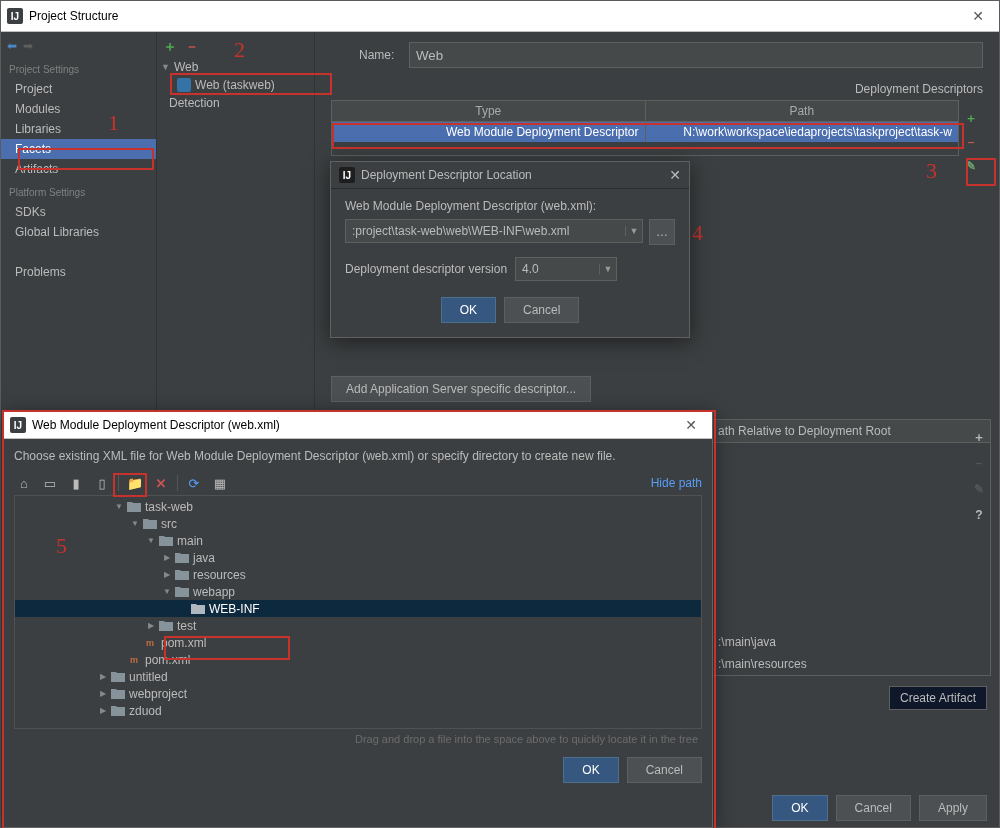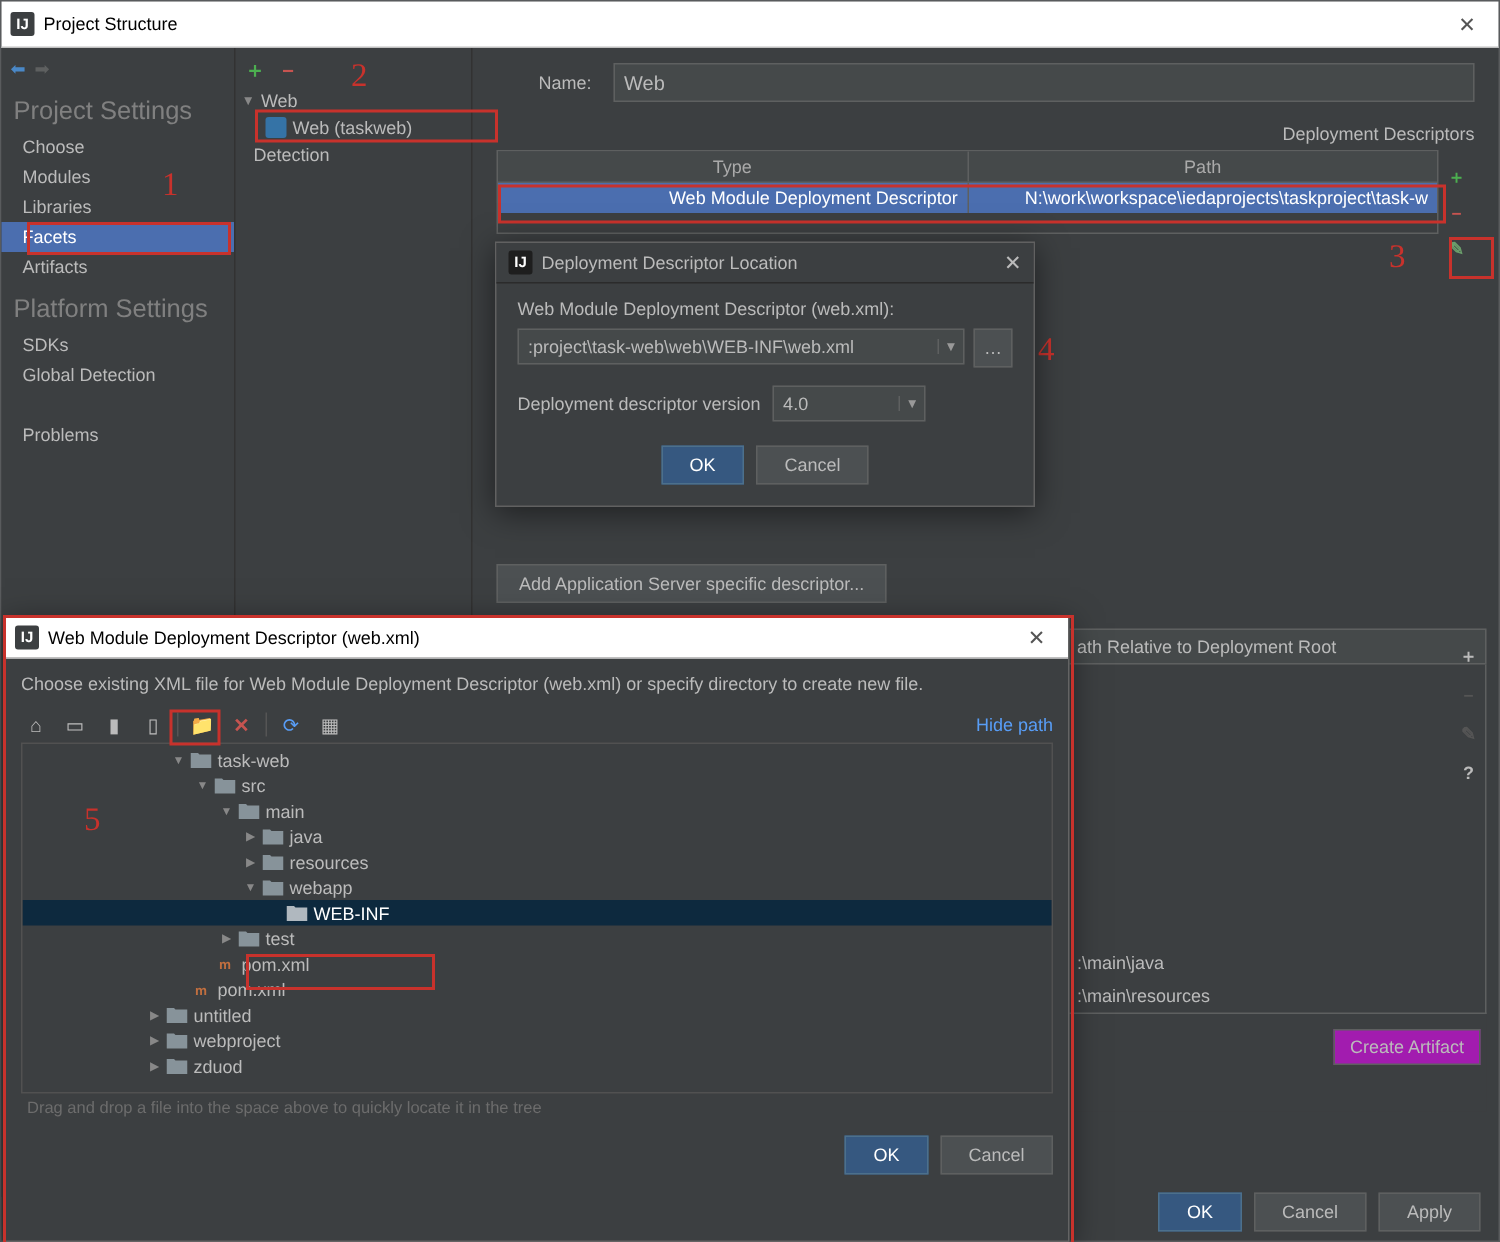--- a/index.html
+++ b/index.html
@@ -6,21 +6,21 @@
   body { width: 1000px; height: 828px; position: relative; overflow: hidden; }
   .main-win { position: absolute; left: 0; top: 0; width: 1000px; height: 828px; border: 1px solid #595b5d; box-sizing: border-box; background:#3c3f41;}
   .titlebar { height: 30px; display: flex; align-items: center; padding: 0 6px; background:#fff;border-bottom:1px solid #c0c0c0;}
   .ij-icon { width:16px;height:16px;background:#3c3f41;color:#fff;display:flex;align-items:center;justify-content:center;font-weight:bold;font-size:10px;border-radius:2px;}
   .ij-dark{background:#1e1e1e;}
   .title-text{margin-left:6px;flex:1;color:#000;}
   .winbtn{width:30px;text-align:center;color:#555;font-size:14px;}
   .content-row{display:flex;height:calc(100% - 60px);}
   .sidebar{width:158px;border-right:1px solid #323232;background:#3c3f41;padding-top:4px;box-sizing:border-box;}
   .side-arrows{display:flex;gap:6px;padding:3px 6px;color:#3a6ea5;}
-  .side-hdr{color:#808080;padding:8px 8px 4px 8px;font-size:17px;}
+  .side-hdr{color:#808080;padding:8px 8px 4px 8px;font-size:10px;}
   .side-item{padding:3px 14px;color:#bbbbbb;cursor:default;}
   .side-item.selected{background:#4b6eaf;color:#fff;}
   .tree-col{width:160px;border-right:1px solid #323232;padding-top:4px;box-sizing:border-box;}
   .treecol-tools{display:flex;gap:8px;padding:2px 6px;font-size:14px;font-weight:bold;}
   .plus{color:#4caf50;} .minus{color:#c75450;}
   .tree-node{display:flex;align-items:center;gap:4px;padding:2px 2px;}
   .tri{font-size:9px;color:#888;}
   .tree-sub{margin-left:18px;}
   .red-box{border:2px solid #c8322c;position:absolute;pointer-events:none;}
   .red-num{position:absolute;color:#c8322c;font-size:22px;font-family:"Times New Roman",serif;pointer-events:none;}
@@ -62,29 +62,29 @@
   .fd-link{color:#589df6;}
   .fd-path-row{display:flex;align-items:center;gap:4px;margin:4px 0 6px 0;}
   .fd-path{flex:1;background:#45494a;border:1px solid #5e6060;color:#bbb;padding:3px 6px;height:18px;}
   .fd-tree{background:#3c3f41;border:1px solid #515151;height:230px;overflow:hidden;padding-top:2px;}
   .ft-row{display:flex;align-items:center;gap:4px;color:#bbb;height:17px;padding-left:4px;}
   .ft-ind{display:inline-block;}
   .folder-ico{width:14px;height:12px;display:inline-flex;align-items:center;justify-content:center;}
   .folder-ico svg{width:14px;height:12px;}
   .tri2{font-size:8px;color:#888;width:8px;display:inline-block;text-align:center;}
   .ft-sel{background:#0d293e;color:#fff;width:100%;}
-  .fd-hint{text-align:left;color:#6c6c6c;padding:4px;font-size:11px;}
+  .fd-hint{text-align:right;color:#6c6c6c;padding:4px;font-size:11px;}
   .fd-buttons{display:flex;gap:8px;justify-content:flex-end;padding:8px 0;}
   .help{position:absolute;left:10px;bottom:6px;width:20px;height:20px;border-radius:10px;border:1px solid #5e6060;color:#bbb;display:flex;align-items:center;justify-content:center;}
   
   .src-frag{position:absolute;left:710px;top:418px;width:280px;height:322px;background:#3c3f41;}
   .src-head{background:#45494a;border:1px solid #5e6060;padding:4px 6px;color:#bbb;}
   .src-row{display:flex;padding:4px 6px;color:#bbb;}
   .src-row span{flex:1;}
-  .src-btn{background:#a21caf;border:1px solid #5e6060;color:#bbb;padding:4px 10px;}
+  .src-btn{background:#0f172a;border:1px solid #5e6060;color:#bbb;padding:4px 10px;}
   .src-tools{width:24px;position:absolute;right:0;top:8px;display:flex;flex-direction:column;align-items:center;gap:6px;}
   .src-tools .toolbtn{color:#bbb;}
   .edit-pencil{color:#6b9e6b;}
   .question{color:#4b8cd6;font-weight:bold;}
   
   .grid-wrap{display:flex;}
   .grid-inner{flex:1;}
   
   .add-app-btn{background:#4c5052;border:1px solid #5e6060;color:#bbb;padding:5px 14px;display:inline-block;}
 </style>
@@ -98,28 +98,28 @@
     <div class="winbtn">✕</div>
   </div>
   <div class="content-row">
 
     <div class="sidebar">
       <div class="side-arrows">
         <span style="color:#4a88c7">⬅</span>
         <span style="color:#5e6060">➡</span>
       </div>
       <div class="side-hdr">Project Settings</div>
-      <div class="side-item">Choose</div>
+      <div class="side-item">Project</div>
       <div class="side-item">Modules</div>
       <div class="side-item">Libraries</div>
       <div class="side-item selected">Facets</div>
       <div class="side-item">Artifacts</div>
       <div class="side-hdr">Platform Settings</div>
       <div class="side-item">SDKs</div>
-      <div class="side-item">Global Detection</div>
+      <div class="side-item">Global Libraries</div>
       <div style="height:20px"></div>
       <div class="side-item">Problems</div>
     </div>
 
     <div class="tree-col">
       <div class="treecol-tools">
         <span class="plus">＋</span>
         <span class="minus">－</span>
       </div>
       <div class="tree-node" style="margin-left:2px">

